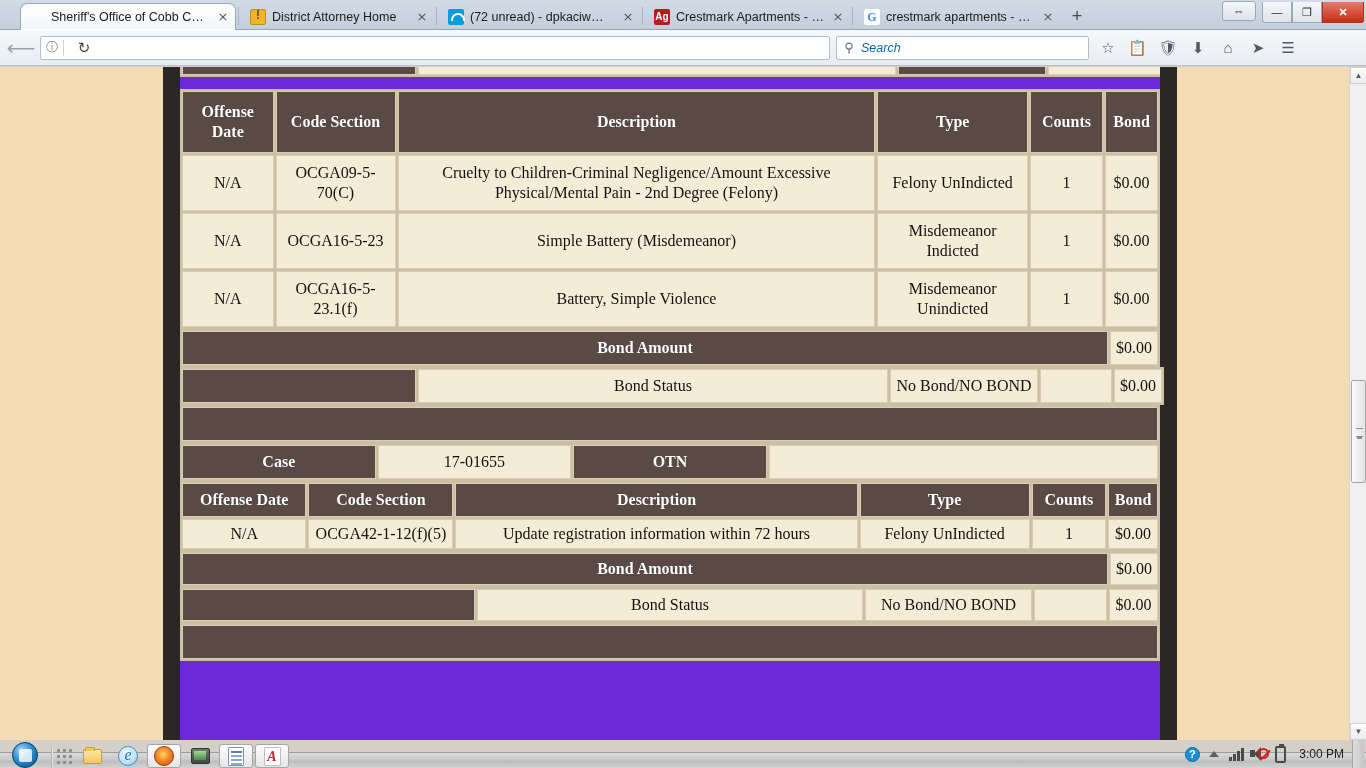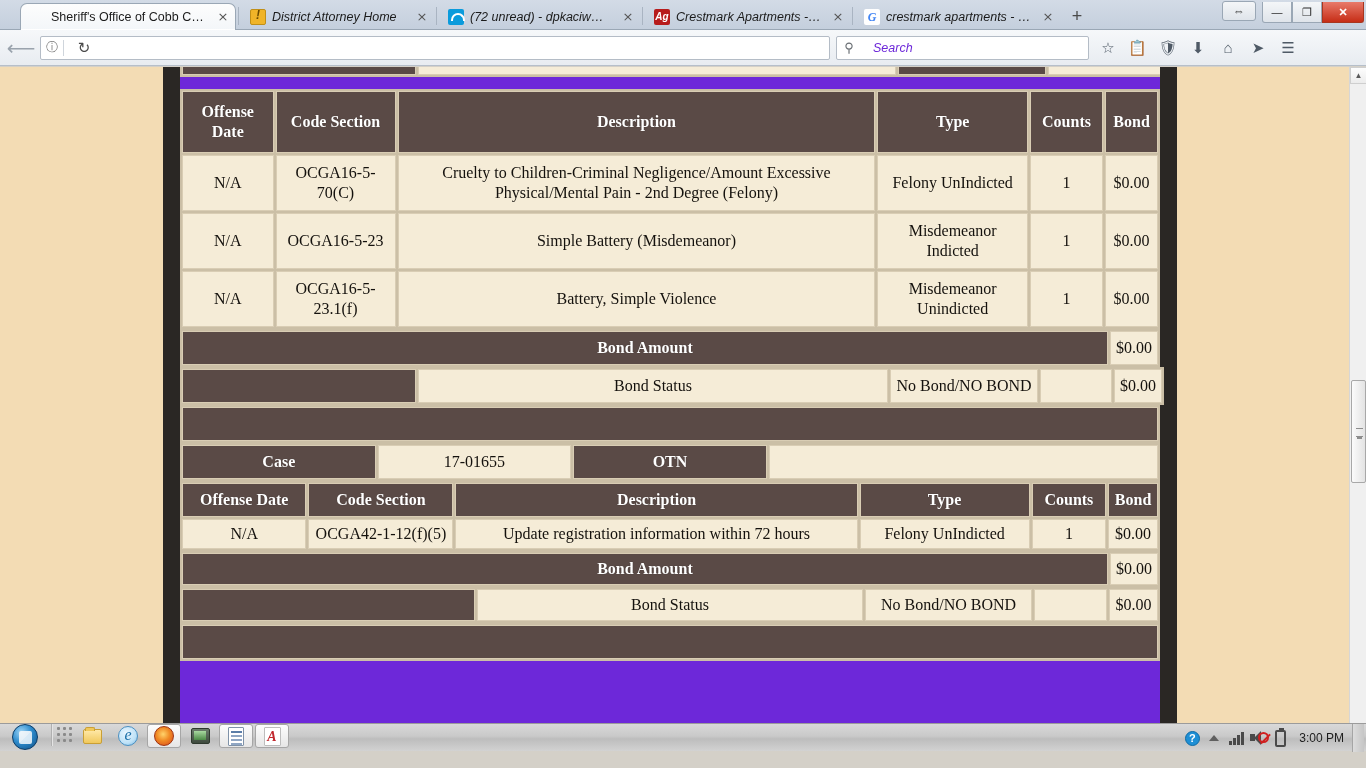--- a/index.html
+++ b/index.html
@@ -25,21 +25,21 @@
     padding: 0 4px 0 8px;
     border-top-left-radius: 7px; border-top-right-radius: 7px;
     font-size: 12.5px; color: #1b1b1b;
     white-space: nowrap; overflow: hidden;
   }
   .tab.active {
     background: linear-gradient(to bottom,#fdfdfd 0%,#f3f6f9 100%);
     border: 1px solid #9aa7b5; border-bottom: none;
     box-shadow: 0 -1px 0 #fff inset;
   }
-  .tab.inactive { background: transparent; font-style: italic; }
+  .tab.inactive { background: transparent; }
   .tab .tabfav {
     width: 16px; height: 16px; margin-right: 6px; flex: 0 0 16px;
     border-radius: 2px; position: relative;
   }
   .tab .tablabel { flex: 1 1 auto; overflow: hidden; text-overflow: ellipsis; }
   .tab .tabclose {
     flex: 0 0 16px; width:16px; height:16px; margin-left:6px;
     color: #555; font-size: 13px; line-height: 15px; text-align: center;
     font-family: "DejaVu Sans", sans-serif;
   }
@@ -102,21 +102,21 @@
   }
   #urlsep { width:1px; height:16px; background:#cfd5dc; margin:0 6px 0 0; }
   #urltext { flex:1 1 auto; color:#6e7378; white-space:nowrap; overflow:hidden; font-family:"Liberation Sans",sans-serif;}
   #urltext b { color:#1d1d1d; font-weight:bold; }
   #reloadbtn { width:28px; text-align:center; color:#4a4a4a; font-size:15px; }
   #searchwrap {
     flex:0 0 253px; height:24px; margin-left:6px;
     background:#fff; border:1px solid #b4bcc6; border-radius:2px;
     display:flex; align-items:center; font-size:12.5px;
   }
-  #searchph { color:#6d28d9; font-style:italic;margin-left:12px; }
+  #searchph { color:#0369a1; font-style:italic; }
   .navright { display:flex; align-items:center; margin-left:4px; }
   .navright .navicon { font-size:15px; color:#4f5a66; }
 
   
   #viewport {
     position:absolute; left:0; top:67px; width:1366px; height:673px;
     background:#f3dcb4; overflow:hidden;
   }
   #pagebg { position:absolute; inset:0; background:#f3dcb4; }
   .darkbar { position:absolute; top:0; width:17px; height:673px; background:#2a2724; }
@@ -169,24 +169,24 @@
     border:1px solid #a8a8a8; border-radius:2px;
   }
   #sbthumb:after {
     content:""; position:absolute; left:4px; top:47px; width:7px; height:7px;
     border-top:1px solid #8d8d8d; border-bottom:1px solid #8d8d8d;
     box-shadow: 0 3px 0 -1px #8d8d8d;
   }
 
   
   #taskbar {
-    position:absolute; left:0; bottom:17px; width:1366px; height:28px;
+    position:absolute; left:0; bottom:0; width:1366px; height:16px;
     background: linear-gradient(to bottom,#d9d9d9 0%,#c9c9c9 45%,#bdbdbd 55%,#d2d2d2 100%);
     border-top:1px solid #9b9b9b;
-    display:flex; align-items:flex-start;
+    display:flex; align-items:flex-end;
   }
   #startorb {
     width:46px; height:26px; margin-left:2px;
     display:flex; align-items:center; justify-content:center;
   }
   #orb {
     width:26px;height:26px;border-radius:50%;
     background: radial-gradient(circle at 35% 30%, #9fd6f7 0%, #2e8ccd 45%, #0d4d84 100%);
     border:1px solid #0a3b66; position:relative;
   }
@@ -359,21 +359,21 @@
               <tr>
             <td class="h" style="width:90px;height:62px;">Offense Date</td>
             <td class="h" style="width:118px;">Code Section</td>
             <td class="h" style="width:470px;">Description</td>
             <td class="h" style="width:148px;">Type</td>
             <td class="h" style="width:72px;">Counts</td>
             <td class="h" style="width:52px;">Bond</td>
           </tr>
           <tr>
             <td class="d" style="height:56px;">N/A</td>
-            <td class="d">OCGA16-5-70(C)</td>
+            <td class="d">OCGA09-5-70(C)</td>
             <td class="d">Cruelty to Children-Criminal Negligence/Amount Excessive Physical/Mental Pain - 2nd Degree (Felony)</td>
             <td class="d">Felony UnIndicted</td>
             <td class="d">1</td>
             <td class="d">$0.00</td>
           </tr>
           <tr>
             <td class="d" style="height:56px;">N/A</td>
             <td class="d">OCGA16-5-23</td>
             <td class="d">Simple Battery (Misdemeanor)</td>
             <td class="d">Misdemeanor Indicted</td>

